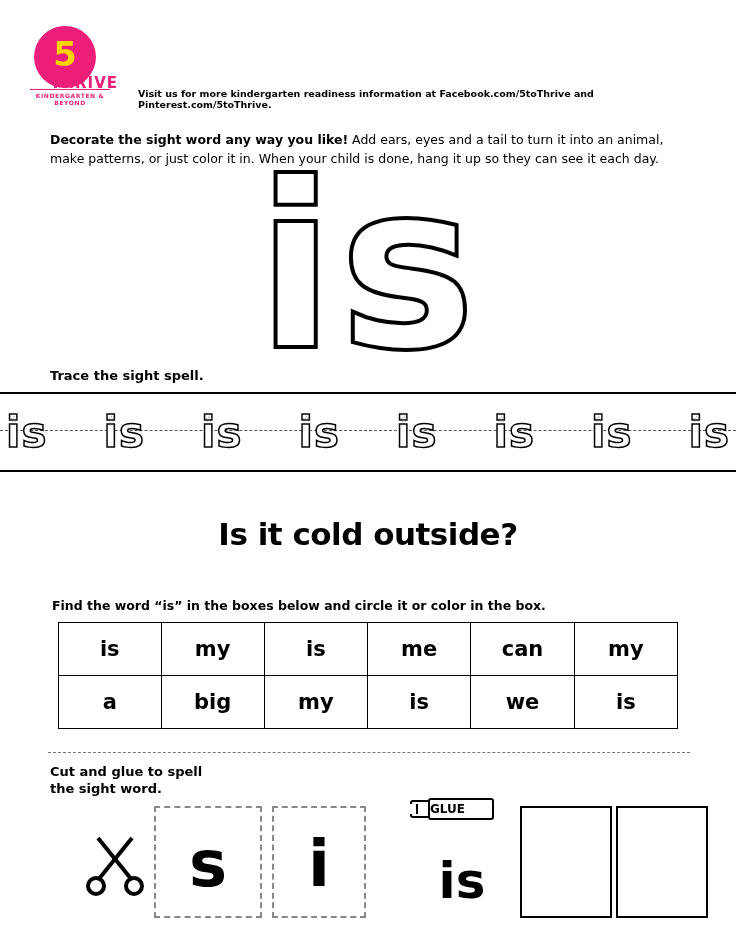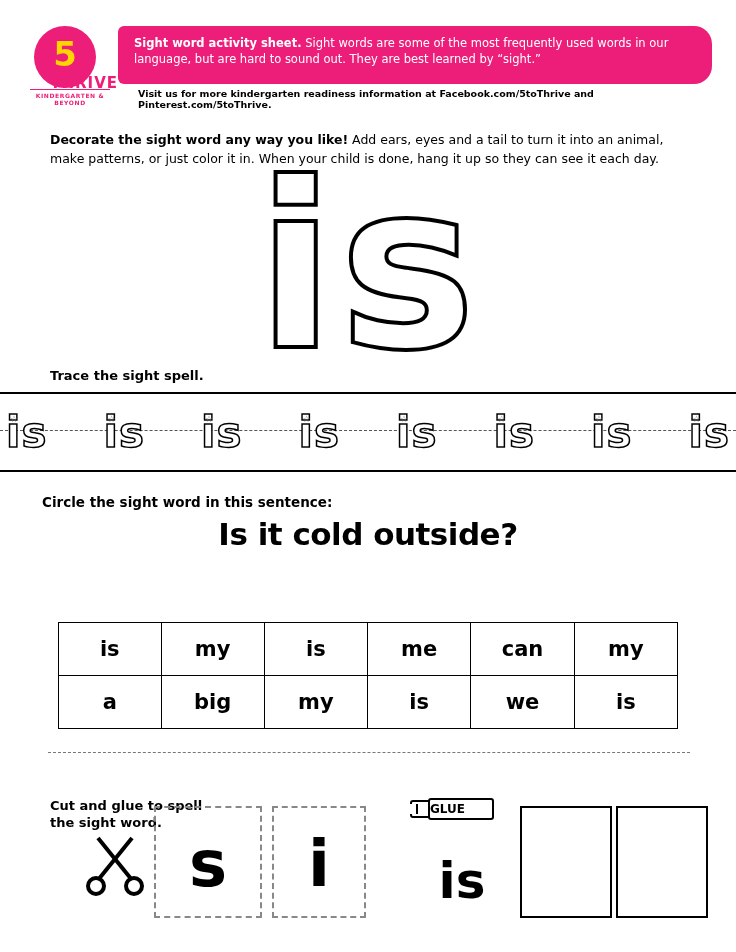--- a/index.html
+++ b/index.html
@@ -274,21 +274,20 @@
     border-top: 1px dashed #777;
   }
   .label-cut {
     position: absolute;
     left: 50px;
     top: 763px;
     font-family: "DejaVu Sans", sans-serif;
     font-weight: bold;
     font-size: 13px;
     line-height: 17px;
-    margin-top: 34px;
   }
   .cut-row {
     position: absolute;
     left: 50px;
     top: 800px;
     width: 650px;
     height: 130px;
   }
   .scissors {
     position: absolute;
@@ -387,23 +386,20 @@
 
   <div class="header">
     <div class="logo">
       <div class="logo-circle"></div>
       <div class="logo-five">5</div>
       <div class="logo-line"></div>
       <div class="logo-thrive">THRIVE</div>
       <div class="logo-sub">KINDERGARTEN &amp; BEYOND</div>
     </div>
 
-    <div class="banner">
-      <div class="banner-text"><b>Sight word activity sheet.</b><span> Sight words are some of the most frequently used words in our language, but are hard to sound out. They are best learned by “sight.”</span></div>
-    </div>
     <div class="banner-sub">Visit us for more kindergarten readiness information at Facebook.com/5toThrive and Pinterest.com/5toThrive.</div>
   </div>
 
   <div class="instr1"><b>Decorate the sight word any way you like!</b><span> Add ears, eyes and a tail to turn it into an animal, make patterns, or just color it in. When your child is done, hang it up so they can see it each day.</span></div>
 
   <div class="bigword">
     <span>is</span>
   </div>
 
   <div class="label-trace">Trace the sight spell.</div>
@@ -414,23 +410,23 @@
     <div class="trace-item"><span class="trace-dot">☆</span><span>is</span></div>
     <div class="trace-item"><span class="trace-dot">☆</span><span>is</span></div>
     <div class="trace-item"><span class="trace-dot">☆</span><span>is</span></div>
     <div class="trace-item"><span class="trace-dot">☆</span><span>is</span></div>
     <div class="trace-item"><span class="trace-dot">☆</span><span>is</span></div>
     <div class="trace-item"><span class="trace-dot">☆</span><span>is</span></div>
     <div class="trace-item"><span class="trace-dot">☆</span><span>is</span></div>
     <div class="trace-item"><span class="trace-dot">☆</span><span>is</span></div>
   </div>
 
-  <div class="label-circle">Circle the sight word in this sentence:</div>
   <div class="sentence">Is it cold outside?</div>
 
+  <div class="label-find">Find the word “is” in the boxes below and circle it or color in the box.</div>
   <table class="grid">
     <tbody>
         <tr>
       <td>is</td>
       <td>my</td>
       <td>is</td>
       <td>me</td>
       <td>can</td>
       <td>my</td>
     </tr>

